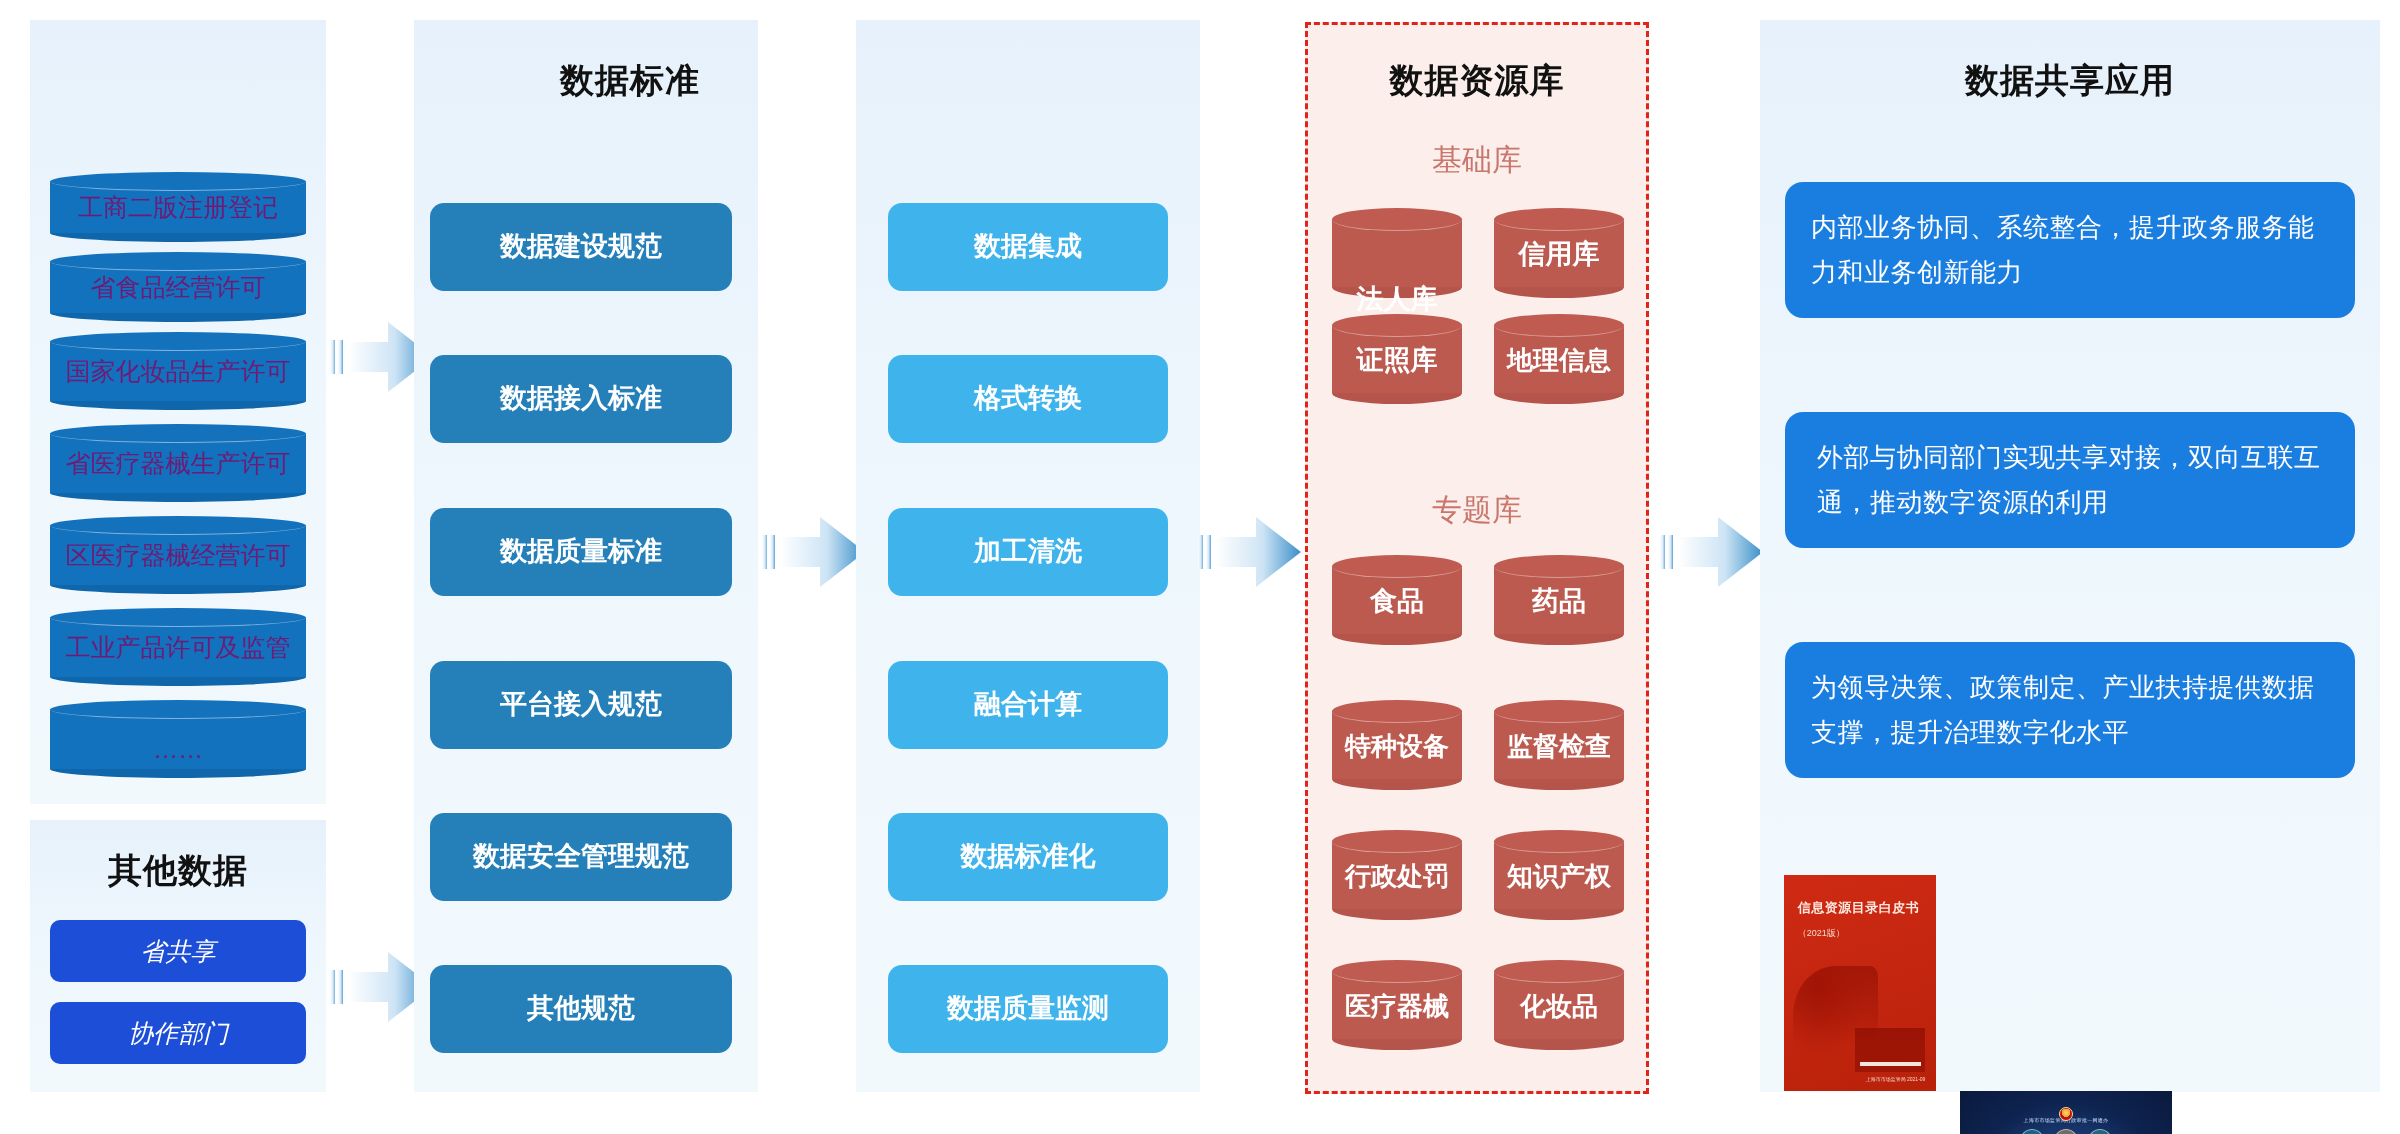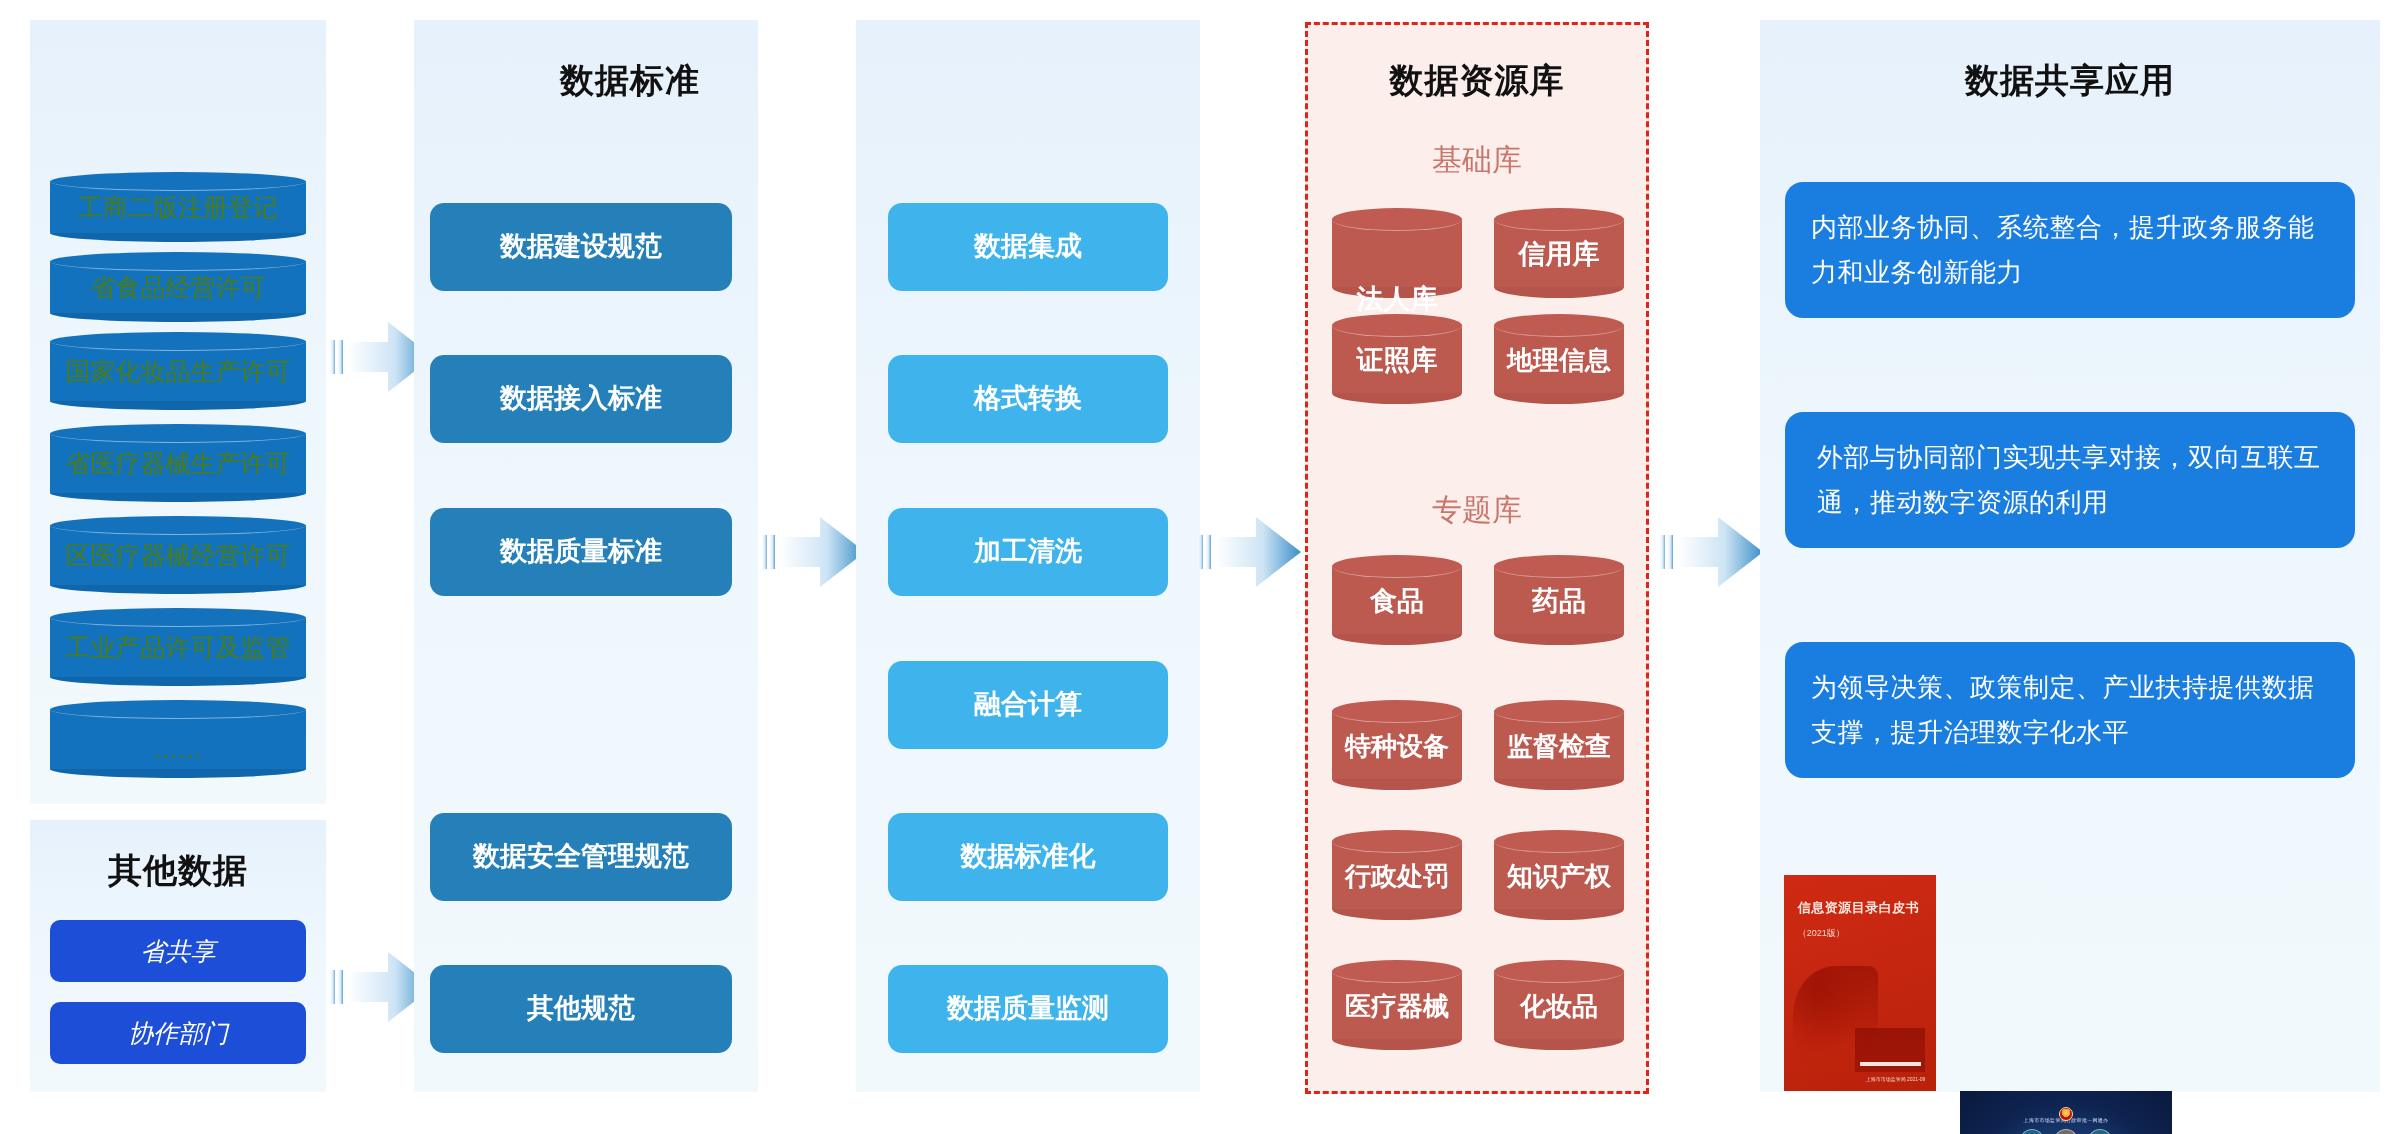--- a/index.html
+++ b/index.html
@@ -66,21 +66,21 @@
     height: 18px;
     border-radius: 50%;
     background: #0f66ab;
   }
   .cyl .label {
     position: absolute;
     left: 6px; right: 6px;
     top: 50%;
     transform: translateY(-50%);
     text-align: center;
-    color: #4d7c0f;
+    color: #701a75;
     line-height: 1.22;
     z-index: 3;
   }
 
   
   .rcyl { position: absolute; box-sizing: border-box; }
   .rcyl .body {
     position: absolute; left: 0; right: 0; top: 11px; bottom: 11px;
     background: #bd5a50;
   }
@@ -289,20 +289,21 @@
     </svg>
   </div>
 
   <div class="panel" style="left:414px; top:20px; width:344px; height:1072px;">
   </div>
   <div class="col-title" style="left:414px; top:58px; width:344px; font-size:34px;padding-left:44px;">数据标准</div>
 
   <div class="pill pill-std" style="left:430px; top:203px; width:302px; height:88px; font-size:27px;">数据建设规范</div>
   <div class="pill pill-std" style="left:430px; top:355px; width:302px; height:88px; font-size:27px;">数据接入标准</div>
   <div class="pill pill-std" style="left:430px; top:508px; width:302px; height:88px; font-size:27px;">数据质量标准</div>
+  <div class="pill pill-std" style="left:430px; top:661px; width:302px; height:88px; font-size:27px;">平台接入规范</div>
   <div class="pill pill-std" style="left:430px; top:813px; width:302px; height:88px; font-size:27px;">数据安全管理规范</div>
   <div class="pill pill-std" style="left:430px; top:965px; width:302px; height:88px; font-size:27px;">其他规范</div>
 
   <div class="arrow" style="left:762px; top:495px; width:110px; height:110px;">
     <svg width="110" height="110" viewBox="0 0 110 110">
       <rect x="0" y="40" width="5" height="34" fill="url(#ag1)" opacity=".7"></rect>
       <rect x="8" y="40" width="5" height="34" fill="url(#ag1)" opacity=".85"></rect>
       <path d="M18,42 L58,42 L58,22 L103,57 L58,92 L58,72 L18,72 Z" fill="url(#ag1)"></path>
     </svg>
   </div>

